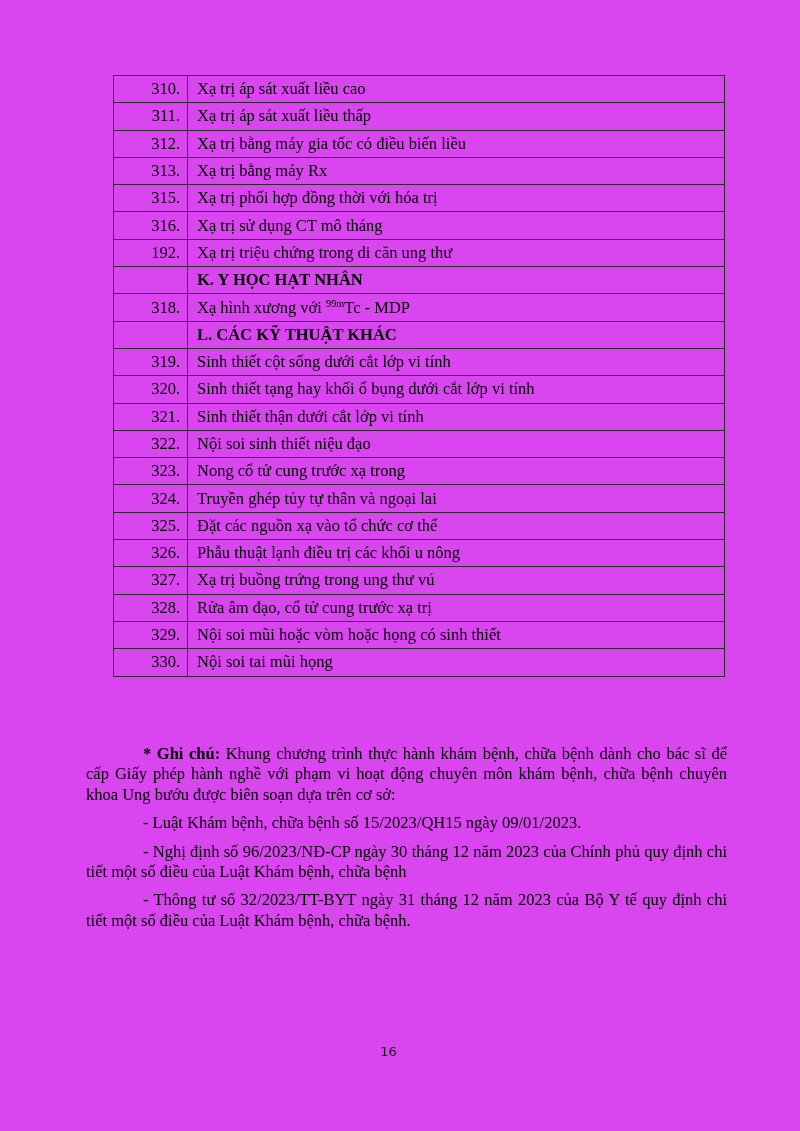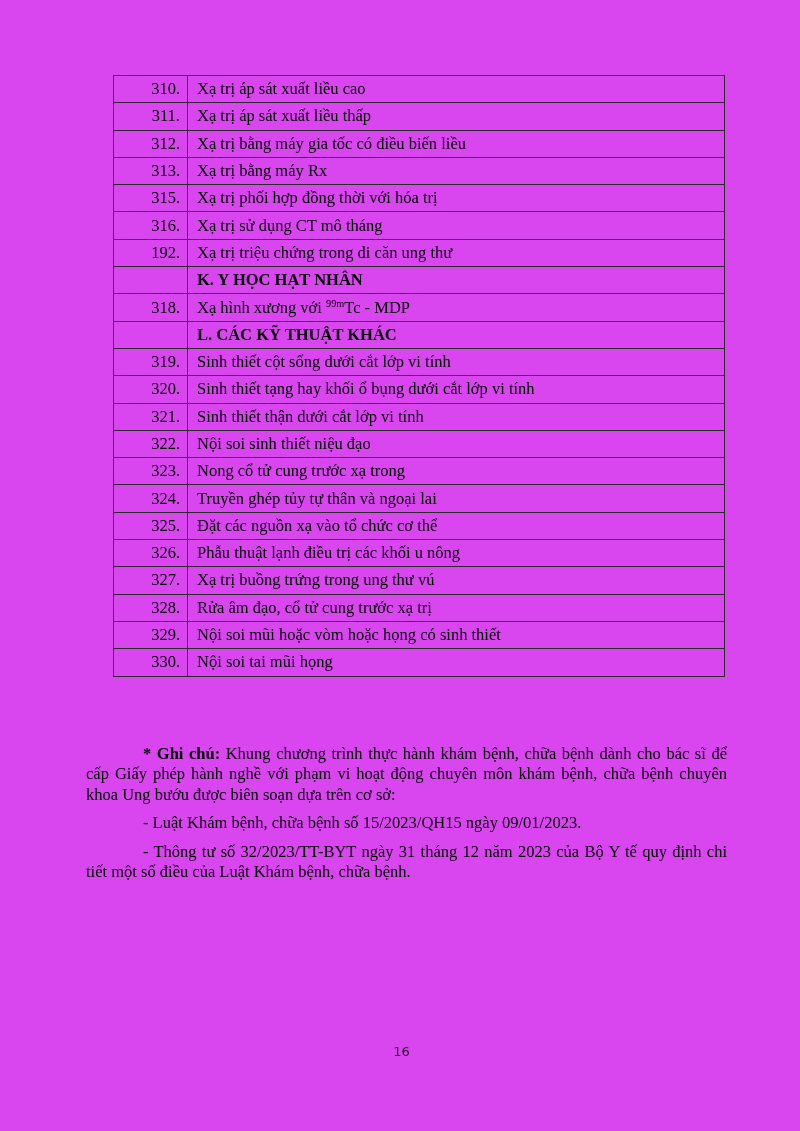--- a/index.html
+++ b/index.html
@@ -60,21 +60,21 @@
   }
   .notes p {
     margin: 0 0 8px 0;
     text-indent: 57px;
   }
   .notes .b {
     font-weight: bold;
   }
   .page-number {
     position: absolute;
-    left: 81px;
+    left: 68px;
     top: 1044px;
     width: 641px;
     text-align: center;
     font-family: "DejaVu Sans", "Liberation Sans", sans-serif;
     font-size: 13px;
     color: #1a1a1a;
   }
 </style>
 </head>
 <body>
@@ -170,18 +170,19 @@
         <tr>
           <td class="num">330.</td>
           <td class="desc">Nội soi tai mũi họng</td>
         </tr>
       </tbody>
   </table>
 
   <div class="notes">
       <p><span class="b">* Ghi chú:</span><span class=""> Khung chương trình thực hành khám bệnh, chữa bệnh dành cho bác sĩ để cấp Giấy phép hành nghề với phạm vi hoạt động chuyên môn khám bệnh, chữa bệnh chuyên khoa Ung bướu được biên soạn dựa trên cơ sở:</span></p>
       <p><span class="">- Luật Khám bệnh, chữa bệnh số 15/2023/QH15 ngày 09/01/2023.</span></p>
+      <p><span class="">- Nghị định số 96/2023/NĐ-CP ngày 30 tháng 12 năm 2023 của Chính phủ quy định chi tiết một số điều của Luật Khám bệnh, chữa bệnh</span></p>
       <p><span class="">- Thông tư số 32/2023/TT-BYT ngày 31 tháng 12 năm 2023 của Bộ Y tế quy định chi tiết một số điều của Luật Khám bệnh, chữa bệnh.</span></p>
     </div>
 
   <div class="page-number">16</div>
 
 </div>
 
 </body></html>

